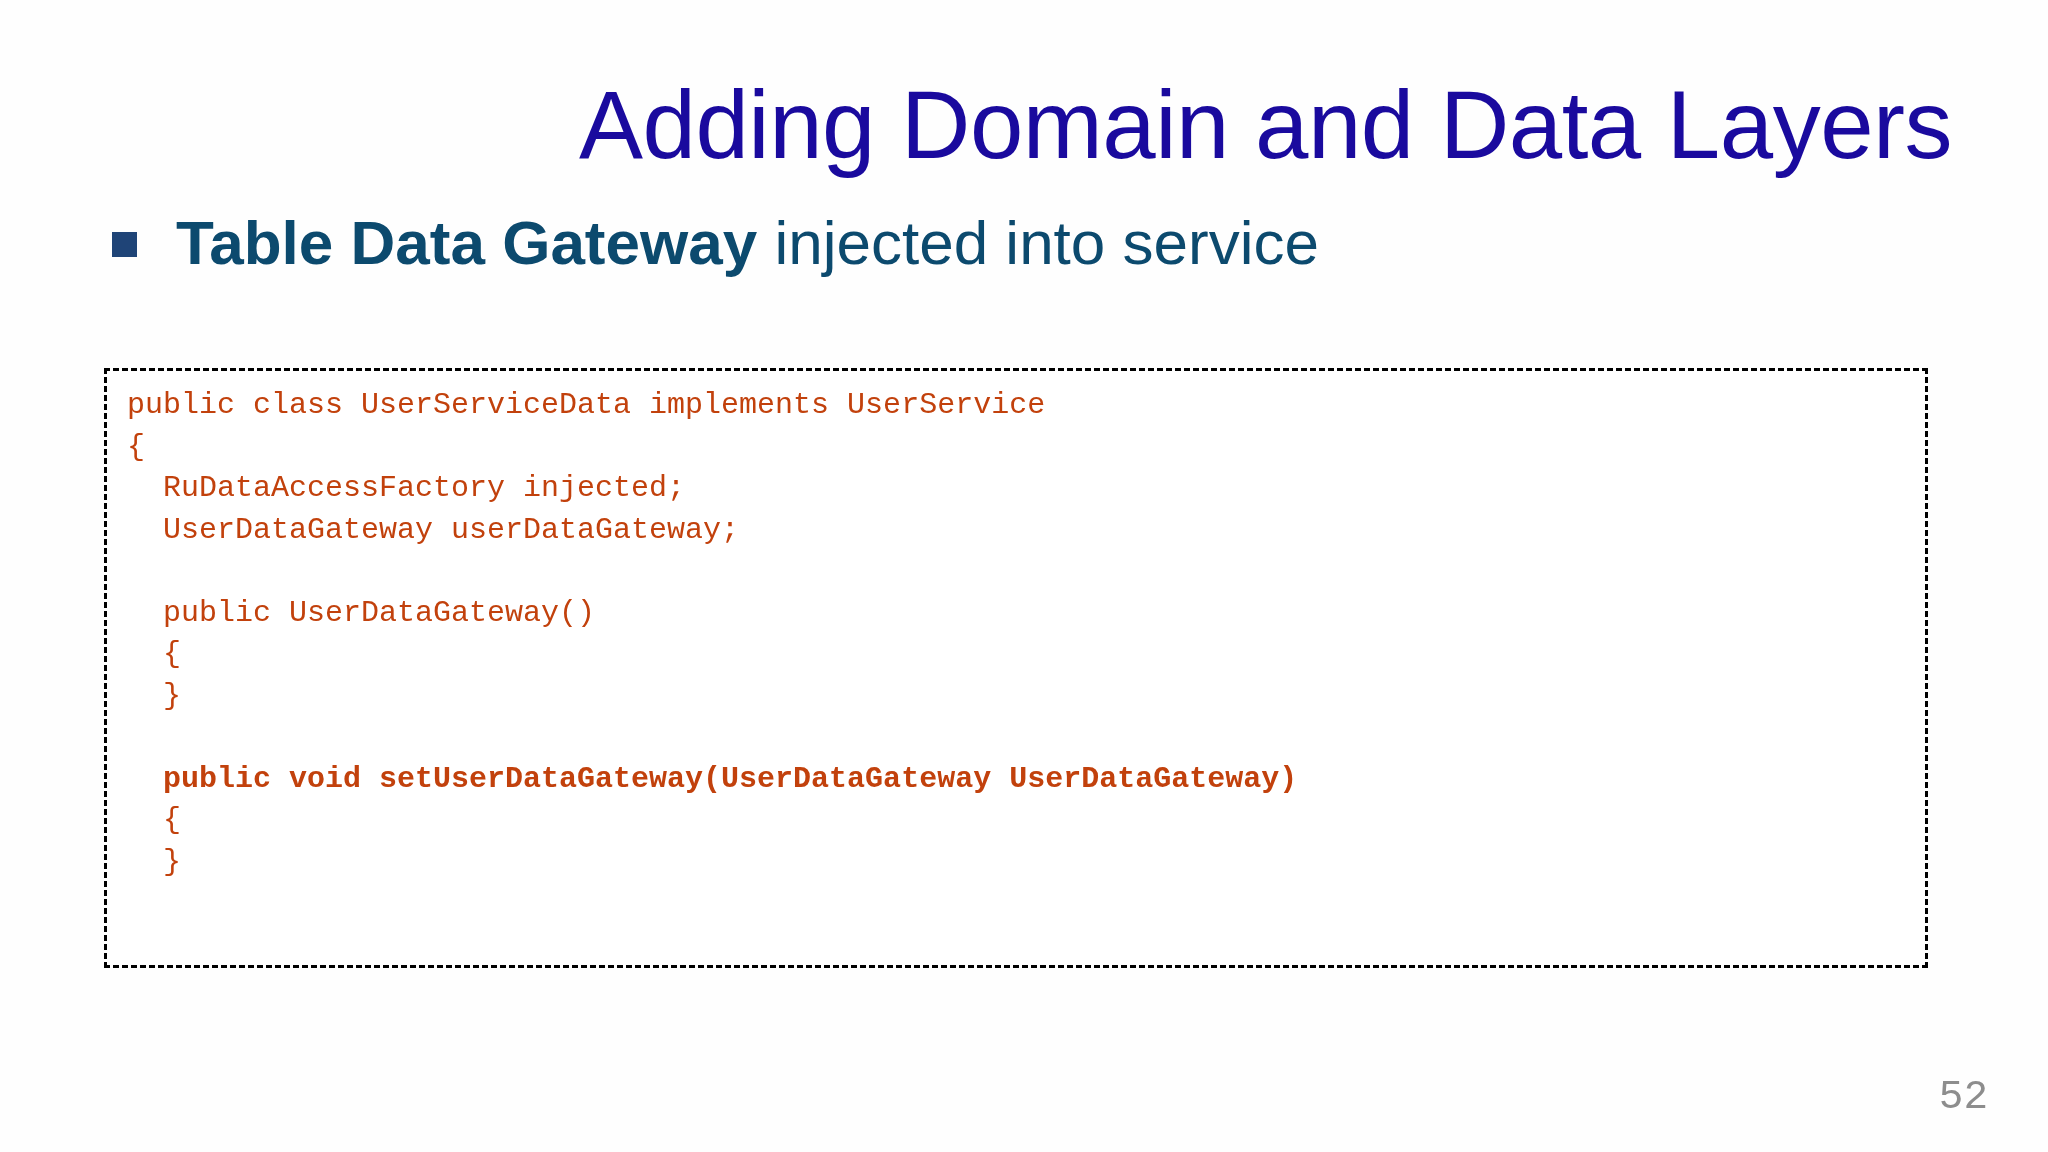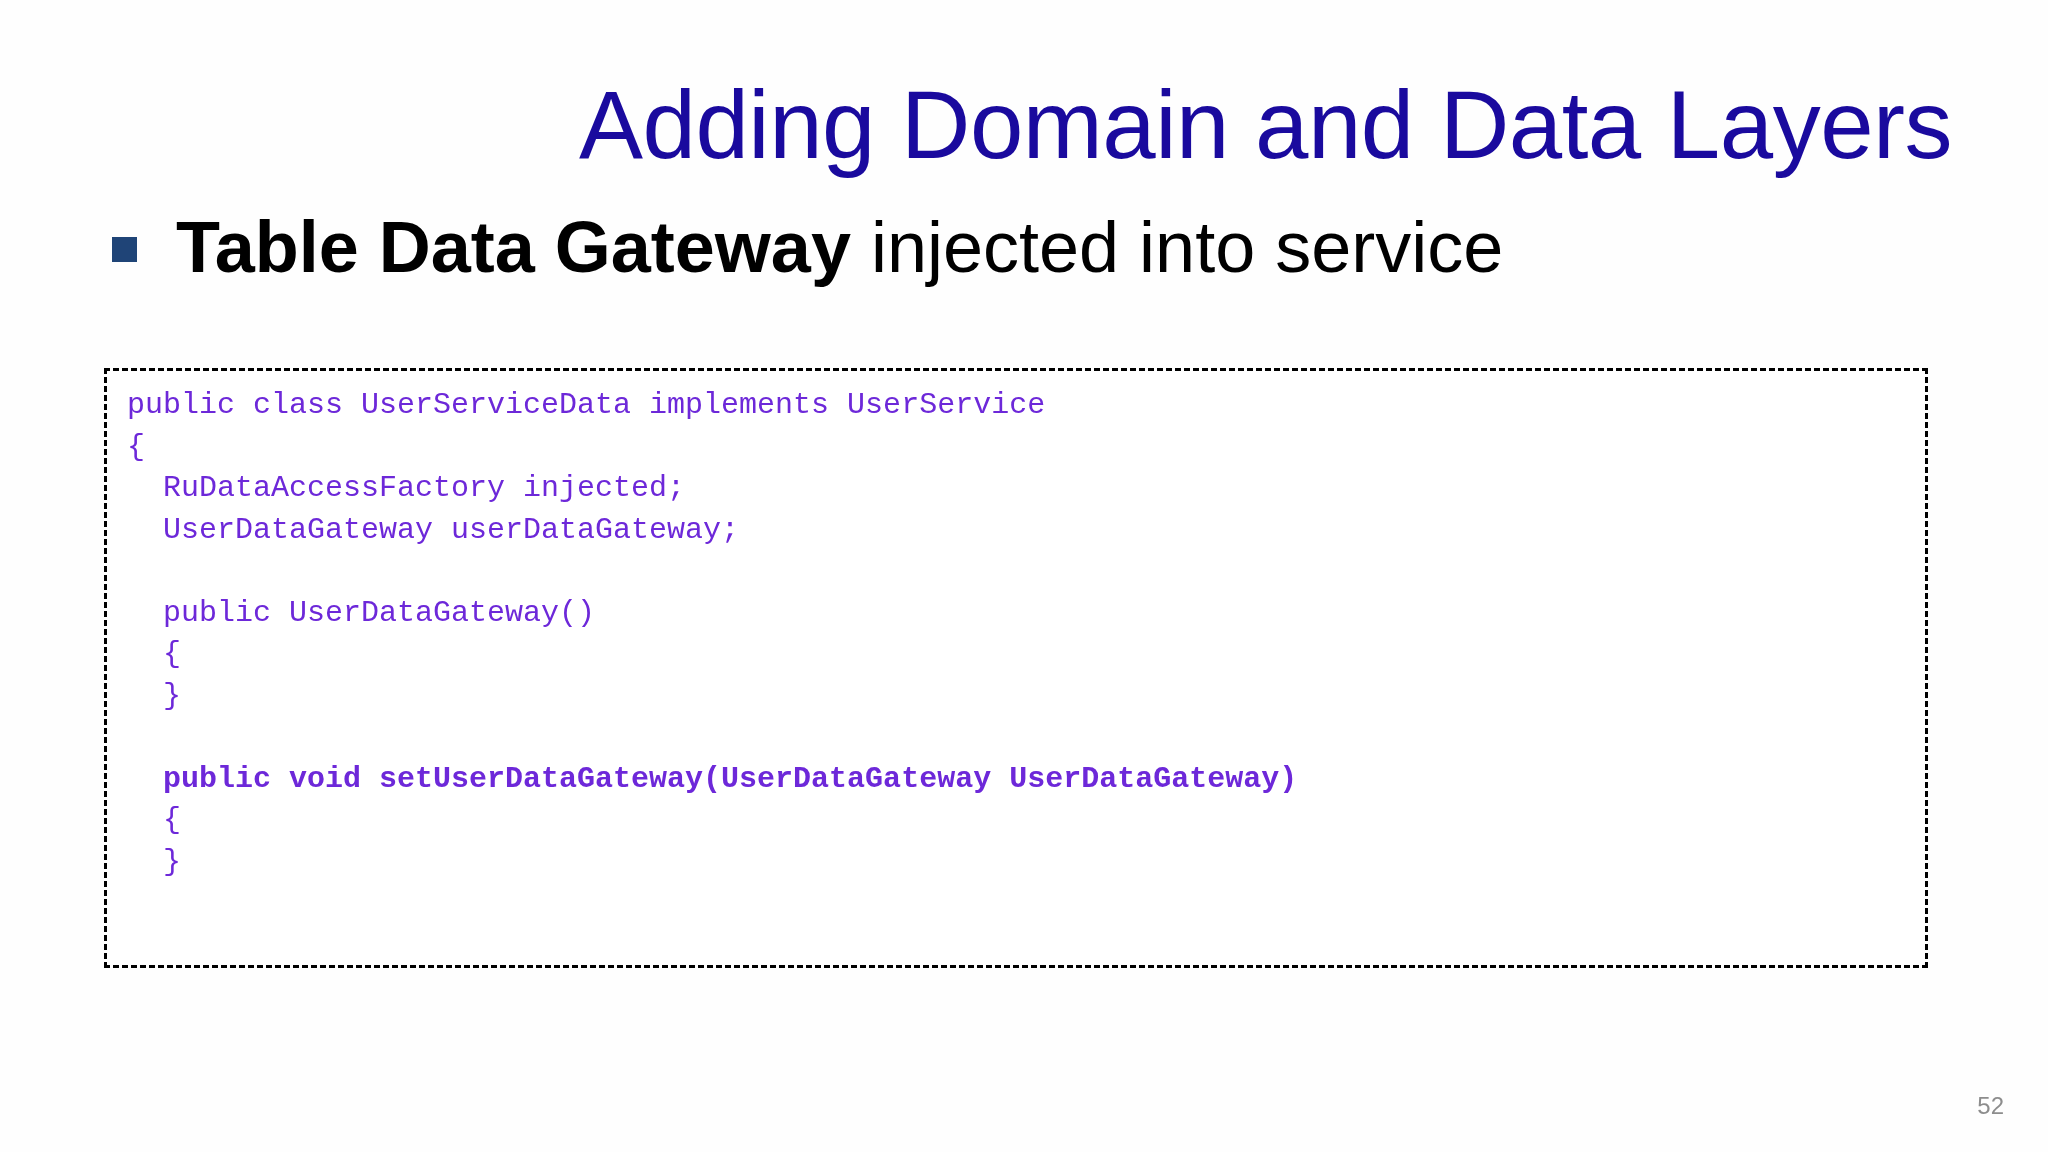--- a/index.html
+++ b/index.html
@@ -50,23 +50,23 @@
   .bullet-marker {
     width: 25px;
     height: 25px;
     background: #1f4477;
     flex: 0 0 auto;
     margin-right: 39px;
     margin-top: 4px;
   }
   .bullet-text {
     font-family: "Liberation Sans", sans-serif;
-    font-size: 72px;
+    font-size: 62px;
     line-height: 1.05;
-    color: #000000;
+    color: #0c4a6e;
     white-space: nowrap;
   }
   .bullet-text .strong {
     font-weight: 700;
   }
   .bullet-text .normal {
     font-weight: 400;
   }
 
   
@@ -80,35 +80,35 @@
     box-sizing: border-box;
     background: #ffffff;
   }
   .code-inner {
     padding: 14px 0 0 20px;
   }
   .code-line {
     font-family: "Liberation Mono", "DejaVu Sans Mono", monospace;
     font-size: 30px;
     line-height: 41.5px;
-    color: #6d28d9;
+    color: #c2410c;
     white-space: pre;
     min-height: 41.5px;
   }
   .code-line.bold {
     font-weight: 700;
   }
 
   
   .page-number {
     position: absolute;
-    right: 44px;
+    right: 60px;
     bottom: 32px;
-    font-family: Liberation Sans, sans-serif;
-    font-size: 24px;
+    font-family: Liberation Mono, monospace;
+    font-size: 41px;
     color: #8d8d8d;
   }
 </style>
 </head>
 <body>
 
 <div class="slide" style="background: rgb(254, 254, 254);">
 
   <h1 class="slide-title" style="color: rgb(26, 10, 158);">Adding Domain and Data Layers</h1>
 

